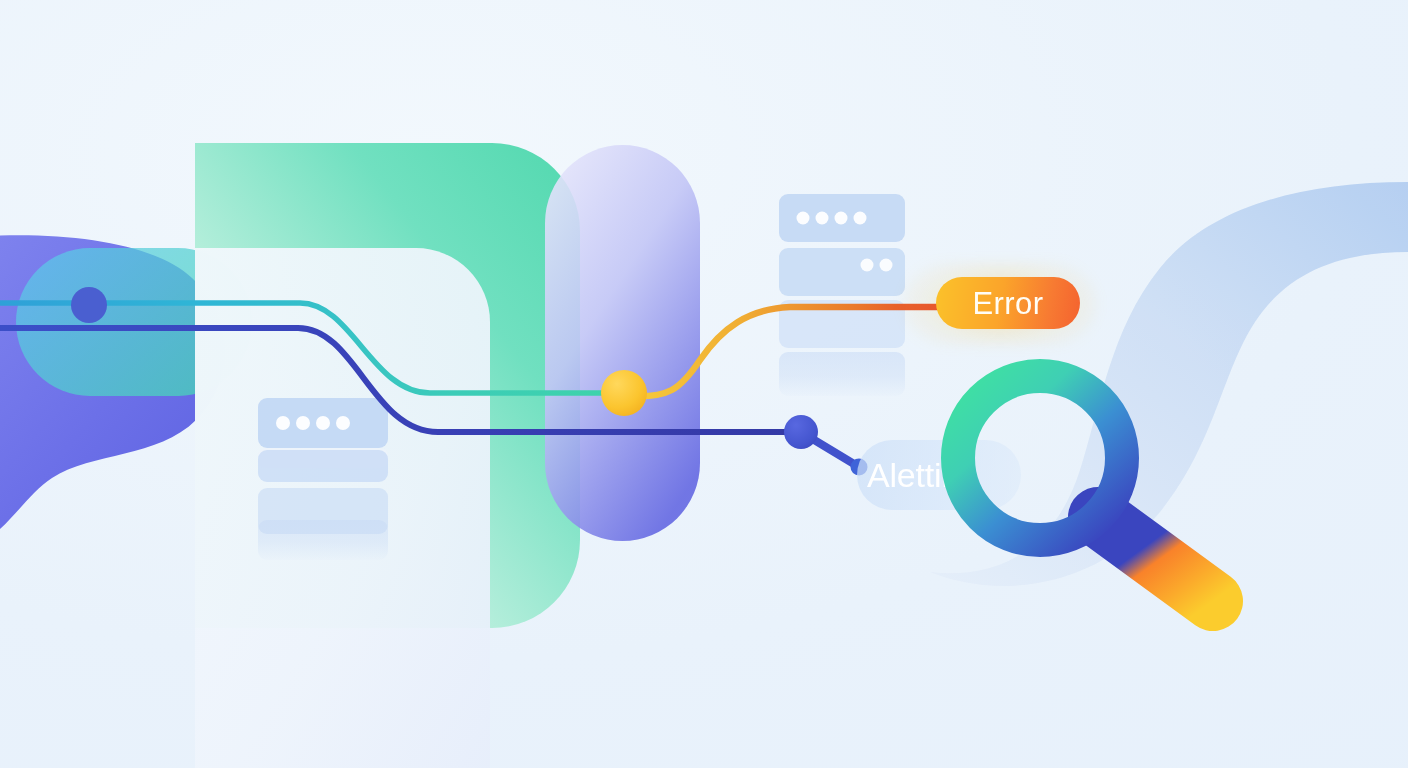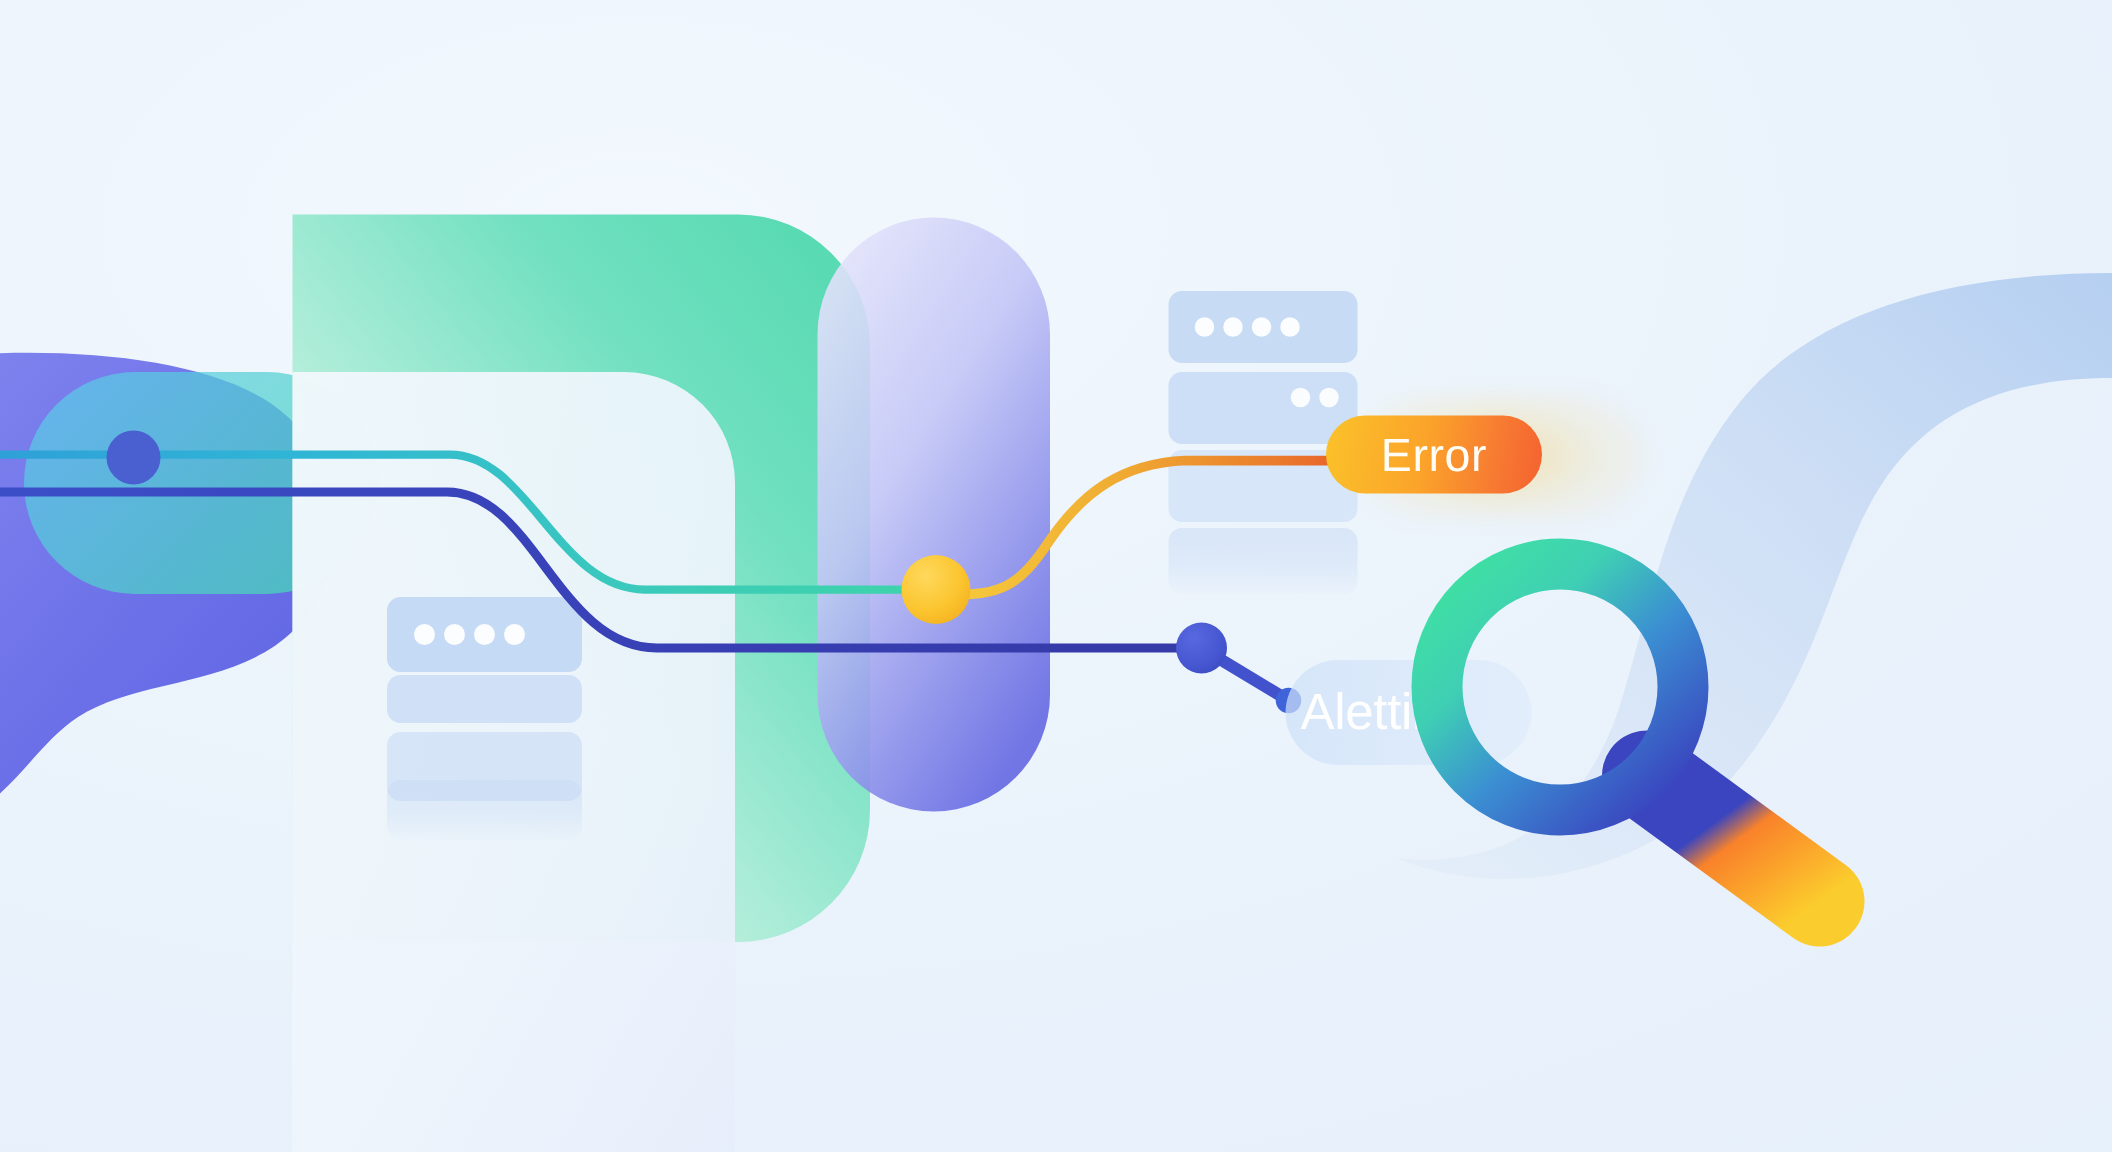--- a/index.html
+++ b/index.html
@@ -21,21 +21,21 @@
     position: absolute;
     inset: 0;
     width: 1408px;
     height: 768px;
     display: block;
   }
 
   
   .badge-error {
     position: absolute;
-    left: 884px;
+    left: 936px;
     top: 277px;
     width: 144px;
     height: 52px;
     border-radius: 26px;
     background: linear-gradient(100deg, #fbc22a 0%, #fba42a 45%, #f77a32 78%, #f4622f 100%);
     box-shadow: 0 0 0 0 rgba(0,0,0,0);
     display: flex;
     align-items: center;
     justify-content: center;
     z-index: 9;

